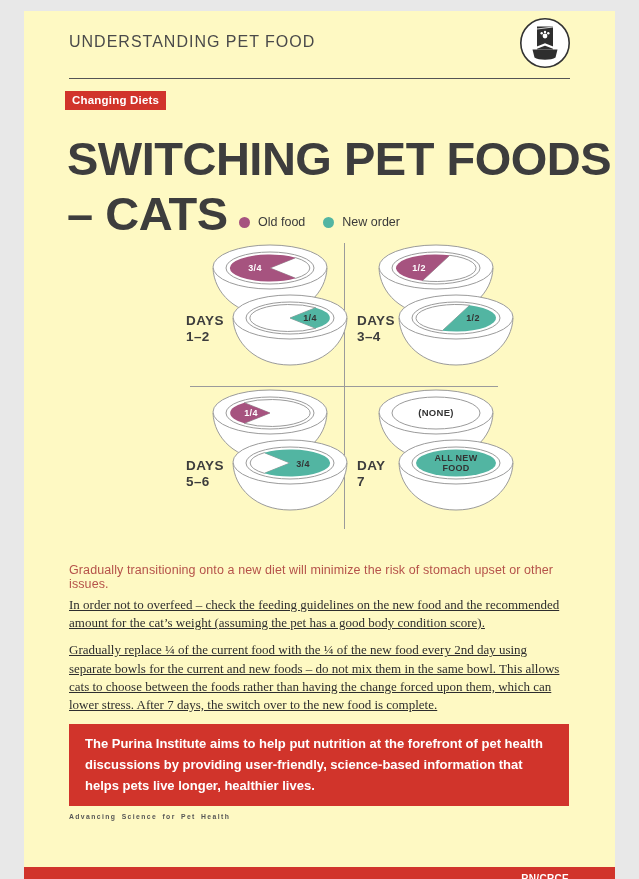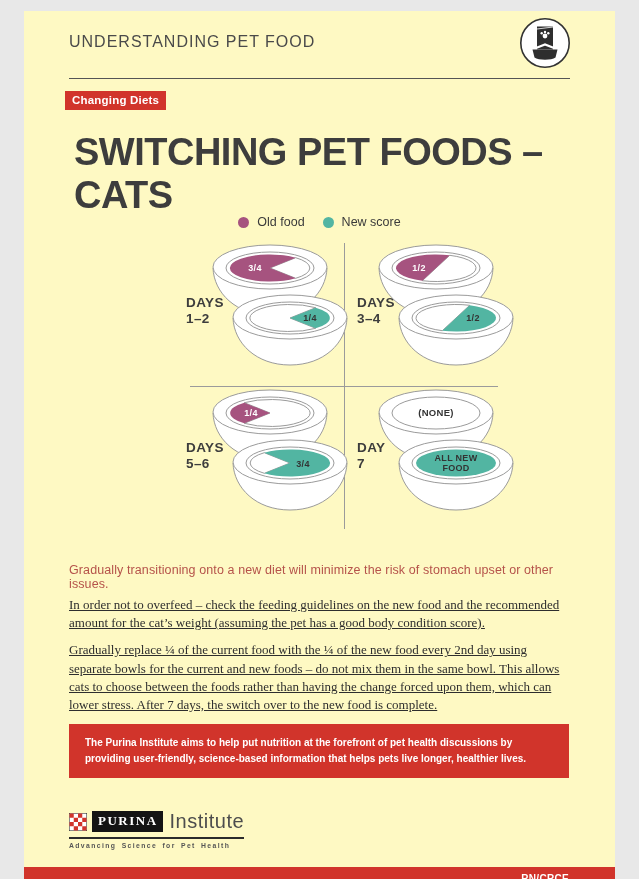--- a/index.html
+++ b/index.html
@@ -11,51 +11,51 @@
              color:#4a4a4a;font-weight:500;}
   .hdr-icon{position:absolute;top:6px;right:44px;width:52px;height:52px;}
   .hdr-rule{position:absolute;top:67px;left:45px;right:45px;height:0;
             border-top:1px solid #555;}
 
   
   .badge{position:absolute;top:80px;left:41px;background:#d1342b;color:#fff;
          font-size:11.5px;font-weight:bold;padding:3px 7px 4px 7px;letter-spacing:.2px;}
 
   
-  .big-title{position:absolute;top:120px;left:50px;font-size:38px;font-weight:800;
+  .big-title{position:absolute;top:120px;left:43px;font-size:47px;font-weight:800;
              color:#3d3d3d;letter-spacing:-.5px;margin:0;}
 
   
   .legend{position:absolute;top:204px;left:0;right:0;display:flex;justify-content:center;
           gap:18px;align-items:center;}
   .legend-item{display:flex;align-items:center;gap:8px;font-size:12.5px;color:#3a3a3a;}
   .dot{width:11px;height:11px;border-radius:50%;display:inline-block;}
 
   
   .diagram{position:absolute;top:230px;left:160px;width:320px;height:290px;}
   .v-div{position:absolute;left:50%;top:2px;bottom:2px;width:1px;background:#9b9b9b;}
   .h-div{position:absolute;top:50%;left:6px;right:6px;height:1px;background:#9b9b9b;}
   .quad{position:absolute;width:160px;height:145px;}
   .quad.q0{left:0;top:0}.quad.q1{left:160px;top:0}.quad.q2{left:0;top:145px}.quad.q3{left:160px;top:145px}
-  .day-label{position:absolute;top:54px;left:2px;font-size:13.5px;font-weight:800;
+  .day-label{position:absolute;top:72px;left:2px;font-size:13.5px;font-weight:800;
              color:#3d3d3d;line-height:1.15;letter-spacing:.4px;}
   .quad.q1 .day-label,.quad.q3 .day-label{left:13px;}
   .bowls{position:absolute;left:8px;top:0;width:160px;height:150px;}
   .quad.q1 .bowls,.quad.q3 .bowls{left:14px;}
 
   
   .statement{position:absolute;top:552px;left:45px;right:45px;font-size:12.5px;
              color:#b5524a;letter-spacing:.1px;}
   .body-copy{position:absolute;top:585px;left:45px;right:45px;
              font-family:"Liberation Serif",serif;font-size:13px;color:#2e2e2e;line-height:1.4;}
   .body-copy p{margin:0 0 9px 0;text-decoration:underline;}
 
   
   .banner{position:absolute;top:713px;left:45px;right:46px;background:#d1342b;color:#fff;
-          font-size:10px;font-weight:bold;line-height:1.6;padding:10px 16px;box-sizing:border-box;
+          font-size:13px;font-weight:bold;line-height:1.6;padding:10px 16px;box-sizing:border-box;
           min-height:54px;display:flex;align-items:center;justify-content:flex-end;}
 
   
   .logo-block{position:absolute;top:799px;left:45px;}
   .logo-row{display:flex;align-items:center;gap:5px;padding-bottom:4px;
             border-bottom:2px solid #2b2b2b;}
   .purina-box{background:#141414;color:#fff;font-family:"Liberation Serif",serif;
               font-weight:bold;font-size:13px;letter-spacing:1.5px;padding:2px 5px 3px 6px;}
   .institute{font-size:20px;color:#4d4d4d;font-weight:400;letter-spacing:.5px;padding-left:2px;}
   .tagline{margin-top:3px;font-size:6.8px;font-weight:bold;color:#555;
@@ -91,21 +91,21 @@
 
   <h1 class="big-title">SWITCHING PET FOODS – CATS</h1>
 
   <div class="legend">
     <div class="legend-item">
       <span class="dot" style="background:#a6537f"></span>
       <span>Old food</span>
     </div>
     <div class="legend-item">
       <span class="dot" style="background:#52b5a2"></span>
-      <span>New score</span>
+      <span>New order</span>
     </div>
   </div>
 
   <div class="diagram">
     <div class="v-div"></div>
     <div class="h-div"></div>
 
     <div class="quad q0">
       <div class="day-label">
         <div>DAYS</div>
@@ -210,39 +210,20 @@
     <p>In order not to overfeed – check the feeding guidelines on the new food and the recommended amount for the cat’s weight (assuming the pet has a good body condition score).</p>
     <p>Gradually replace ¼ of the current food with the ¼ of the new food every 2nd day using separate bowls for the current and new foods – do not mix them in the same bowl. This allows cats to choose between the foods rather than having the change forced upon them, which can lower stress. After 7 days, the switch over to the new food is complete.</p>
     <p>If a pet is susceptible to stomach upset, it may be beneficial to transition over 10 days.</p>
   </div>
 
   <div class="banner">
     <span>The Purina Institute aims to help put nutrition at the forefront of pet health discussions by providing user-friendly, science-based information that helps pets live longer, healthier lives.</span>
   </div>
 
   <div class="logo-block">
-    <div class="logo-row">
-      <span style="display:inline-block;line-height:0;">
-        <svg width="18" height="18" viewBox="0 0 18 18">
-          <rect x="0" y="0" width="18" height="18" fill="#fff" stroke="#141414" stroke-width="1"></rect>
-          <g fill="#d1342b">
-            <rect x="0.5" y="0.5" width="4.25" height="4.25"></rect>
-              <rect x="9" y="0.5" width="4.25" height="4.25"></rect>
-            <rect x="4.75" y="4.75" width="4.25" height="4.25"></rect>
-              <rect x="13.25" y="4.75" width="4.25" height="4.25"></rect>
-            <rect x="0.5" y="9" width="4.25" height="4.25"></rect>
-              <rect x="9" y="9" width="4.25" height="4.25"></rect>
-            <rect x="4.75" y="13.25" width="4.25" height="4.25"></rect>
-              <rect x="13.25" y="13.25" width="4.25" height="4.25"></rect>
-          </g>
-        </svg>
-      </span>
-      <span class="purina-box">PURINA</span>
-      <span class="institute">Institute</span>
-    </div>
     <div class="tagline">Advancing Science for Pet Health</div>
   </div>
 
   <div class="bottom-bar">
     <span>RN/CRCE</span>
   </div>
 
 </div>
 
 </body></html>

